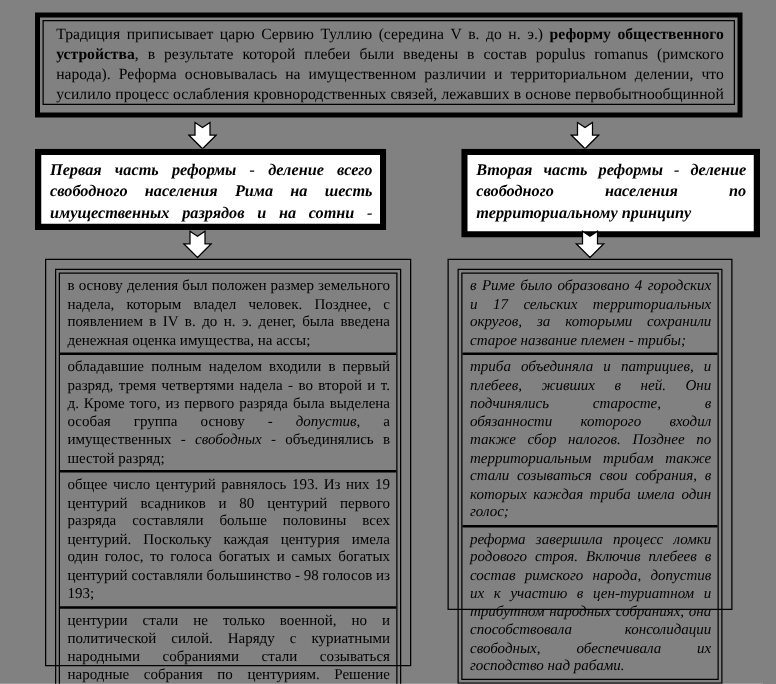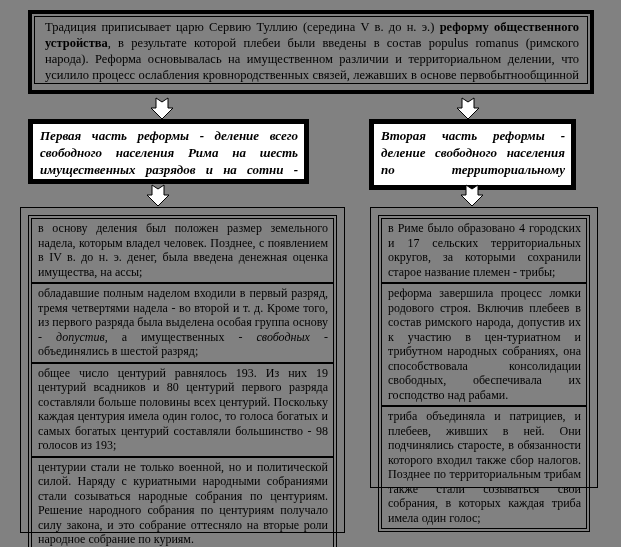--- a/index.html
+++ b/index.html
@@ -36,28 +36,28 @@
     box-sizing: border-box;
     font-style: italic;
     font-weight: bold;
     font-size: 13px;
     line-height: 17px;
     text-align: justify;
     padding: 3px 6px 2px 7px;
     overflow: hidden;
   }
   .mid-left  { left: 28px;  top: 119px; width: 281px; height: 65px; }
-  .mid-right { left: 369px; top: 119px; width: 207px; height: 71px; }
+  .mid-right { left: 369px; top: 119px; width: 239px; height: 71px; }
   .big-box {
     position: absolute;
     border: 1px solid #000;
     box-sizing: border-box;
   }
-  .big-left  { left: 20px;  top: 207px; width: 325px; height: 326px; }
-  .big-right { left: 370px; top: 207px; width: 228px; height: 281px; }
+  .big-left  { left: 36px;  top: 207px; width: 293px; height: 326px; }
+  .big-right { left: 358px; top: 207px; width: 228px; height: 281px; font-style: italic; }
   .stack {
     margin: 7px;
     border: 4px double #000;
   }
   .section {
     padding: 2px 5px 3px 6px;
     font-size: 12px;
     line-height: 14.5px;
     text-align: justify;
     border-bottom: 2px solid #000;
@@ -124,21 +124,21 @@
       </div>
     </div>
   </div>
 
   <div class="big-box big-right">
     <div class="stack">
       <div class="section">
         <p>в Риме было образовано 4 городских и 17 сельских территориальных округов, за которыми сохранили старое название племен - трибы;</p>
       </div>
       <div class="section">
-        <p>реформа завершила процесс ломки родового строя. Включив плебеев в состав римского народа, допустив их к участию в цен-туриатном и трибутном народных собраниях, она способствовала консолидации свободных, обеспечивала их господство над рабами.</p>
+        <p>триба объединяла и патрициев, и плебеев, живших в ней. Они подчинялись старосте, в обязанности которого входил также сбор налогов. Позднее по территориальным трибам также стали созываться свои собрания, в которых каждая триба имела один голос;</p>
       </div>
       <div class="section">
-        <p>триба объединяла и патрициев, и плебеев, живших в ней. Они подчинялись старосте, в обязанности которого входил также сбор налогов. Позднее по территориальным трибам также стали созываться свои собрания, в которых каждая триба имела один голос;</p>
+        <p>реформа завершила процесс ломки родового строя. Включив плебеев в состав римского народа, допустив их к участию в цен-туриатном и трибутном народных собраниях, она способствовала консолидации свободных, обеспечивала их господство над рабами.</p>
       </div>
     </div>
   </div>
 
 </div>
 
 </body></html>

